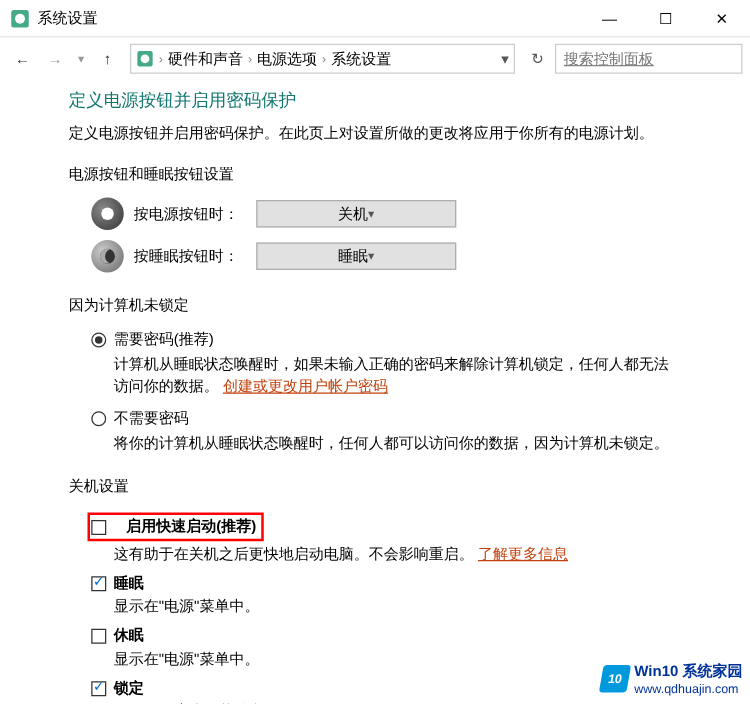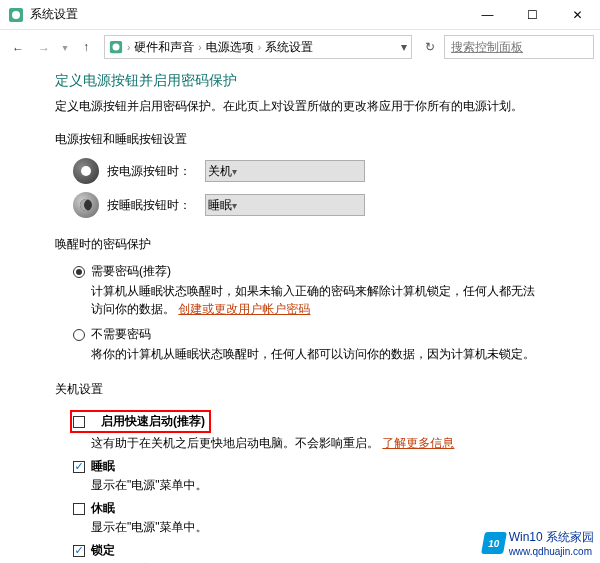--- a/index.html
+++ b/index.html
@@ -21,36 +21,36 @@
 .content { padding: 8px 55px 8px 55px; overflow-y: auto; height: 499px; }
 .h1 { color: #0f766e; font-size: 14px; margin-bottom: 8px; }
 .subtitle { font-size: 12px; margin-bottom: 16px; }
 .section-head { font-size: 12px; margin-bottom: 10px; }
 .btn-row { display: flex; align-items: center; margin: 8px 0 8px 18px; gap: 8px; }
 .circle-icon { width: 26px; height: 26px; border-radius: 50%; background: radial-gradient(circle at 35% 35%, #888, #333); display: flex; align-items: center; justify-content: center; }
 .circle-icon.moon { background: radial-gradient(circle at 35% 35%, #ccc, #666); }
 .circle-inner { width: 10px; height: 10px; border-radius: 50%; background: #fff; }
 .moon-shape { width: 12px; height: 12px; border-radius: 50%; background: #333; box-shadow: inset 4px 0 0 #aaa; }
 .btn-label { width: 90px; }
-.select { border: 1px solid #adadad; background: #e1e1e1; height: 22px; width: 160px; display: flex; align-items: center; padding: 0 2px; justify-content: flex-start; }
+.select { border: 1px solid #adadad; background: #e1e1e1; height: 22px; width: 160px; display: flex; align-items: center; padding: 0 2px; justify-content: center; }
 .select-dd { font-size: 10px; color: #555; }
 .wake-section { margin-top: 18px; }
 .radio-row { display: flex; align-items: center; margin: 0 0 2px 18px; gap: 6px; }
 .radio { width: 12px; height: 12px; border: 1px solid #333; border-radius: 50%; display: flex; align-items: center; justify-content: center; }
 .radio.checked::after { content: ''; width: 6px; height: 6px; background: #333; border-radius: 50%; }
 .radio-desc { margin: 0 0 8px 36px; font-size: 12px; line-height: 1.5; }
 .link { color: #c2410c; cursor: pointer; text-decoration: underline; }
 .shutdown-section { margin-top: 18px; }
 .cb-row { display: flex; align-items: center; margin: 4px 0 2px 18px; gap: 6px; }
 .cb { width: 12px; height: 12px; border: 1px solid #333; display: flex; align-items: center; justify-content: center; font-size: 11px; line-height: 1; color: #0066cc; }
 .cb-desc { margin: 0 0 6px 36px; font-size: 12px; }
 .highlight-box { border: 2px solid red; padding: 1px 4px 1px 1px; display: inline-flex; align-items: center; gap: 6px; margin: 2px 0 2px 15px; }
 .watermark { position: absolute; right: 6px; bottom: 6px; font-size: 12px; display: flex; align-items: center; gap: 4px; }
 .wm-logo { width: 22px; height: 22px; background: #0099dd; border-radius: 3px; display: flex; align-items: center; justify-content: center; color: #fff; font-weight: bold; font-size: 10px; transform: skewX(-10deg); }
-.wm-text { color: #003399; font-weight: normal; }
+.wm-text { color: #003399; font-weight: bold; }
 .wm-url { color: #003399; font-size: 10px; }
 .cp-icon { width: 14px; height: 14px; }
 </style>
 </head>
 <body>
 
 <div class="titlebar">
   <svg class="titlebar-icon" viewBox="0 0 16 16">
       <rect x="1" y="1" width="14" height="14" fill="#4a8" rx="2"></rect>
       <circle cx="8" cy="8" r="4" fill="#fff"></circle>
@@ -110,21 +110,21 @@
         <div class="moon-shape"></div>
       </div>
     <span class="btn-label">按睡眠按钮时：</span>
     <div class="select">
       <span>睡眠</span>
       <span class="select-dd">▾</span>
     </div>
   </div>
 
   <div class="wake-section">
-    <div class="section-head">唤醒时的密码保护</div>
+    <div class="section-head">因为计算机未锁定</div>
 
     <div class="radio-row">
       <div class="radio checked"></div>
       <span>需要密码(推荐)</span>
     </div>
     <div class="radio-desc">
       <span>计算机从睡眠状态唤醒时，如果未输入正确的密码来解除计算机锁定，任何人都无法访问你的数据。</span>
       <span class="link">创建或更改用户帐户密码</span>
     </div>
 

